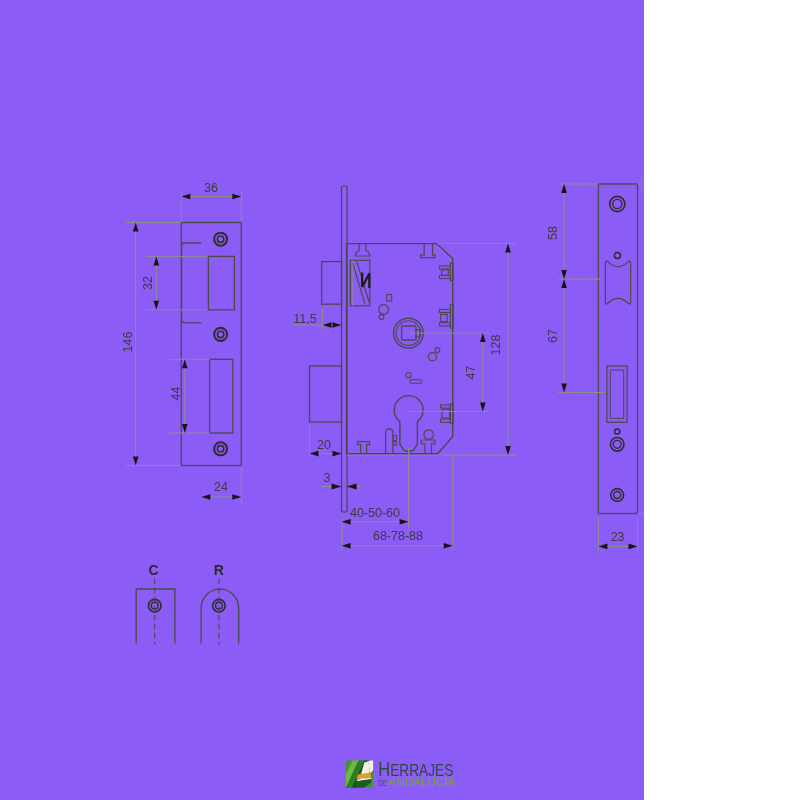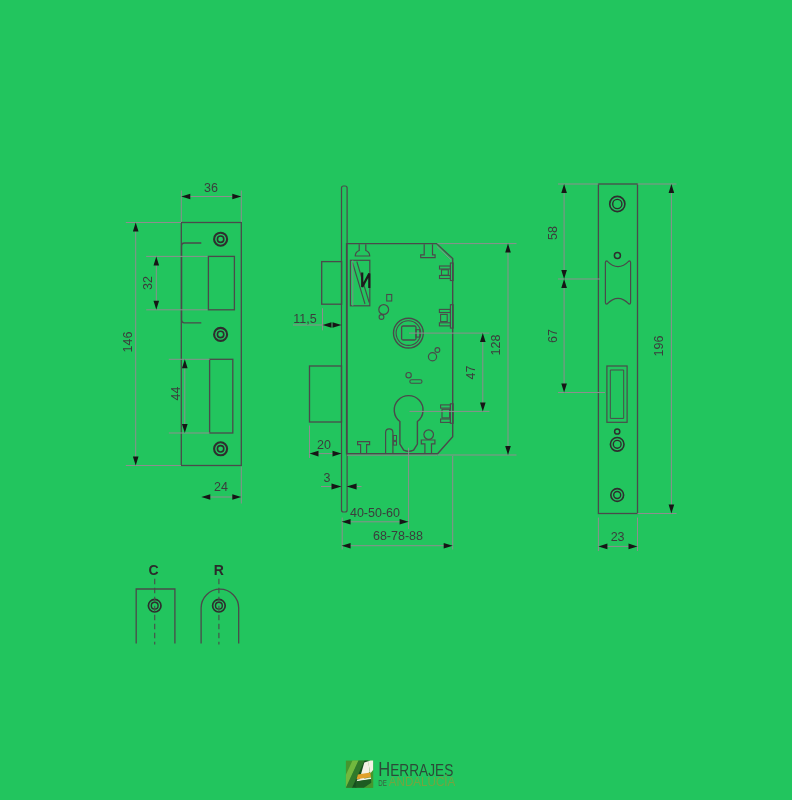--- a/index.html
+++ b/index.html
@@ -1,16 +1,16 @@
 <!DOCTYPE html>
 <html><head>
 <meta charset="utf-8">
 <style>
   html,body{margin:0;padding:0;background:#ffffff;}
-  .page{position:relative;width:792px;height:800px;background:#22c55e;overflow:hidden;
+  .page{position:relative;width:644px;height:800px;background:#8b5cf6;overflow:hidden;
         font-family:"Liberation Sans", sans-serif;text-decoration:underline;}
   svg text{font-family:"Liberation Sans", sans-serif;}
   .dt{fill:#3c3c3c;}
 </style>
 </head>
 <body>
 <div class="page">
 <svg width="800" height="800" viewBox="0 0 800 800">
   <defs>
     <marker id="non"></marker>

